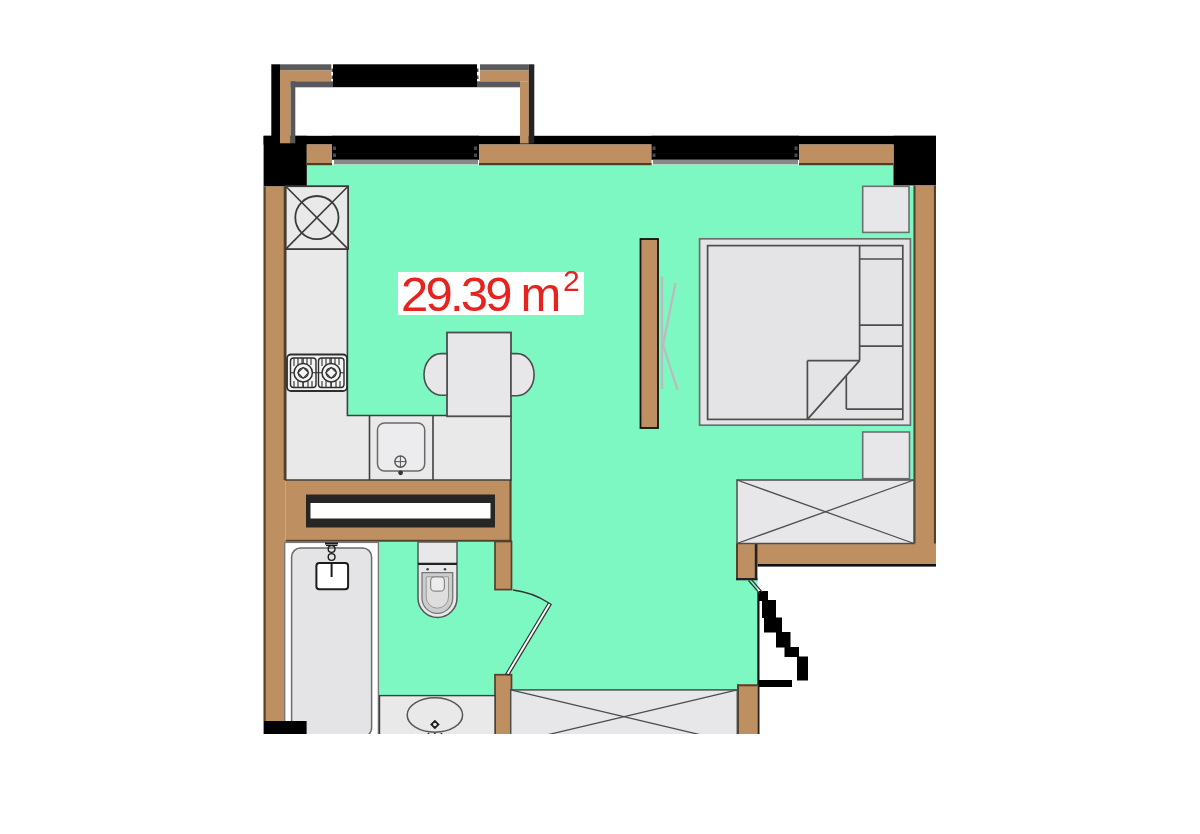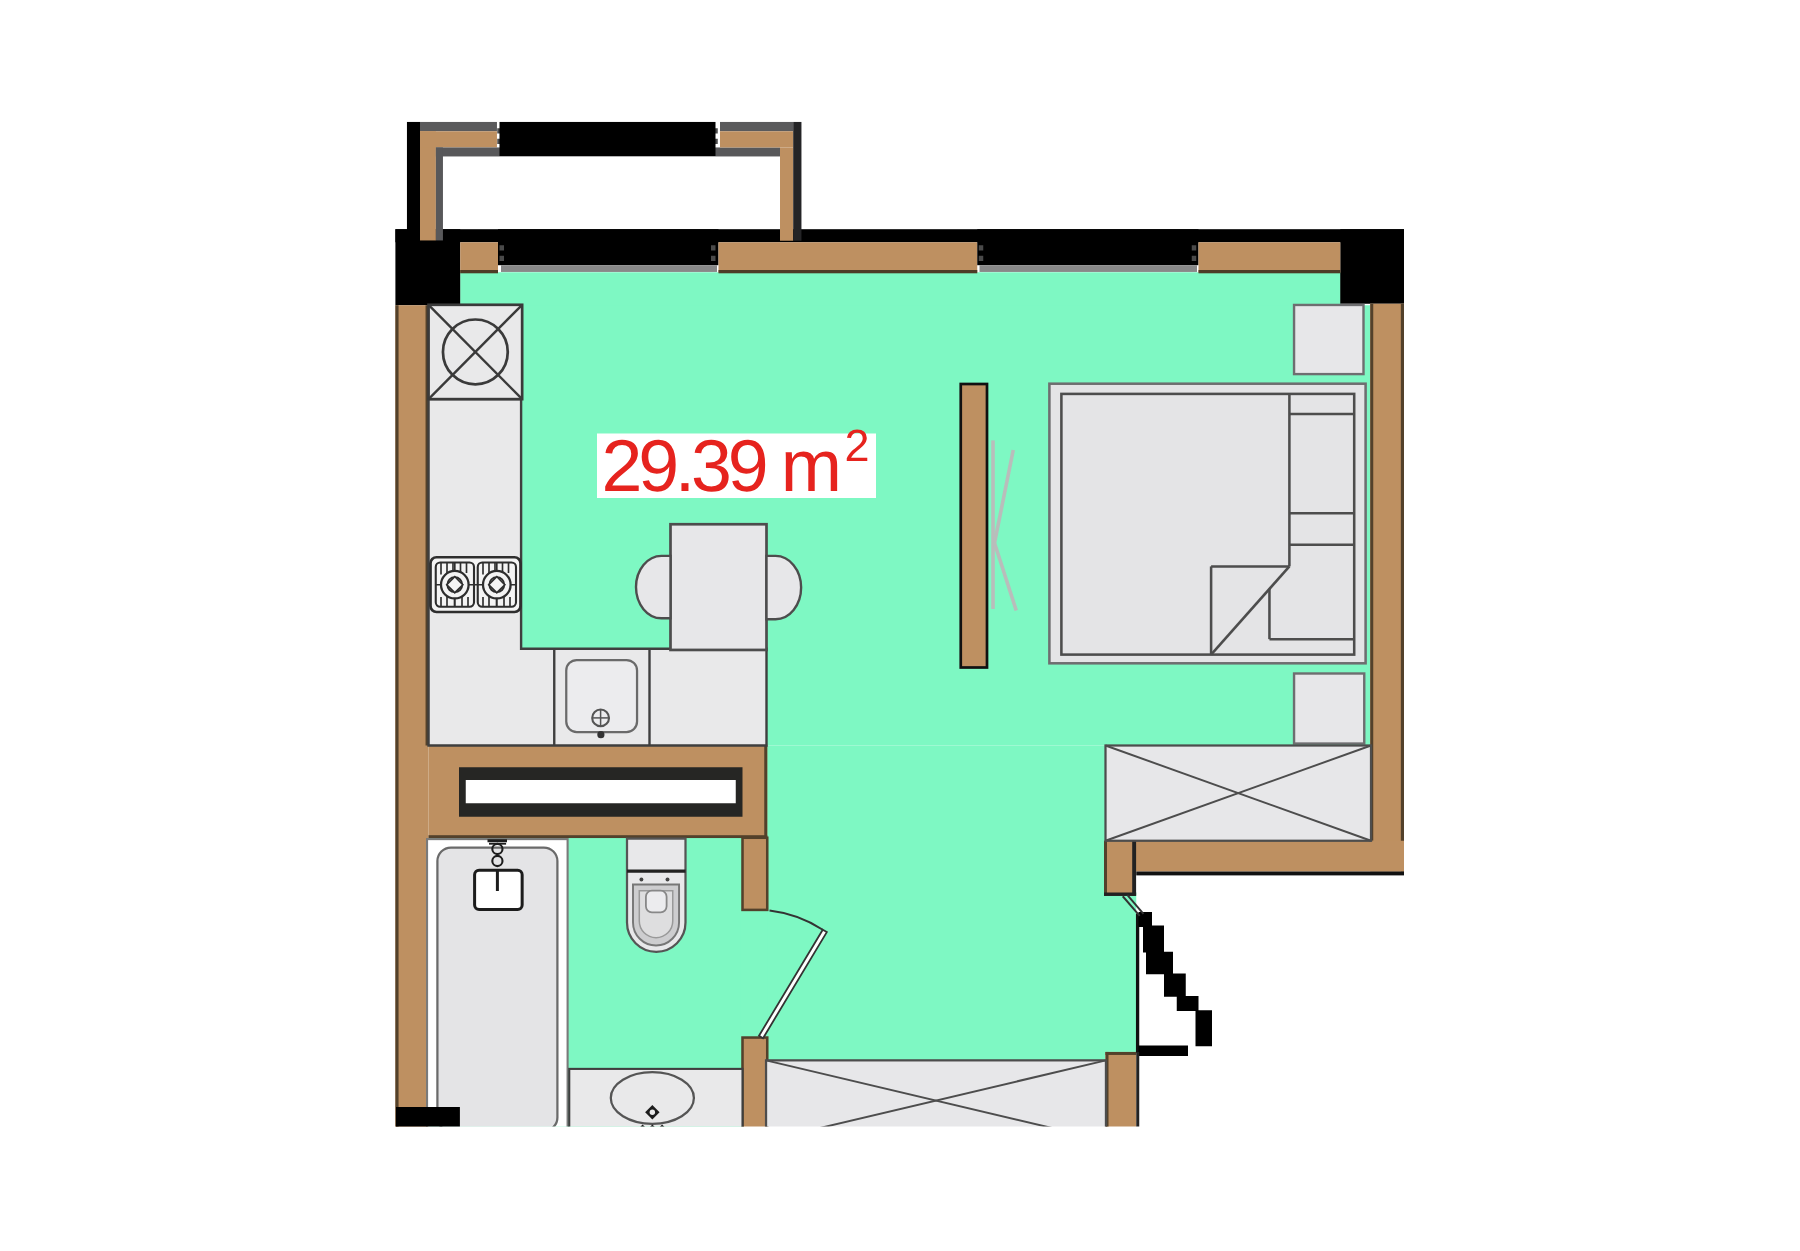--- a/index.html
+++ b/index.html
@@ -1,16 +1,16 @@
 <!DOCTYPE html>
 <html><head>
 <meta charset="utf-8">
 <style>
   html,body{margin:0;padding:0;background:#ffffff;}
-  #plan{width:1200px;height:734px;position:relative;font-family:"Liberation Sans", sans-serif;margin-top:17px;}
+  #plan{width:1200px;height:734px;position:relative;font-family:"Liberation Sans", sans-serif;}
 </style>
 </head>
 <body>
 <div id="plan">
 <svg width="1200" height="834" viewBox="0 0 1200 834">
 <defs>
 <clipPath id="clipAll">
           <rect x="0" y="0" width="1200" height="834"></rect>
         </clipPath>
 </defs>

